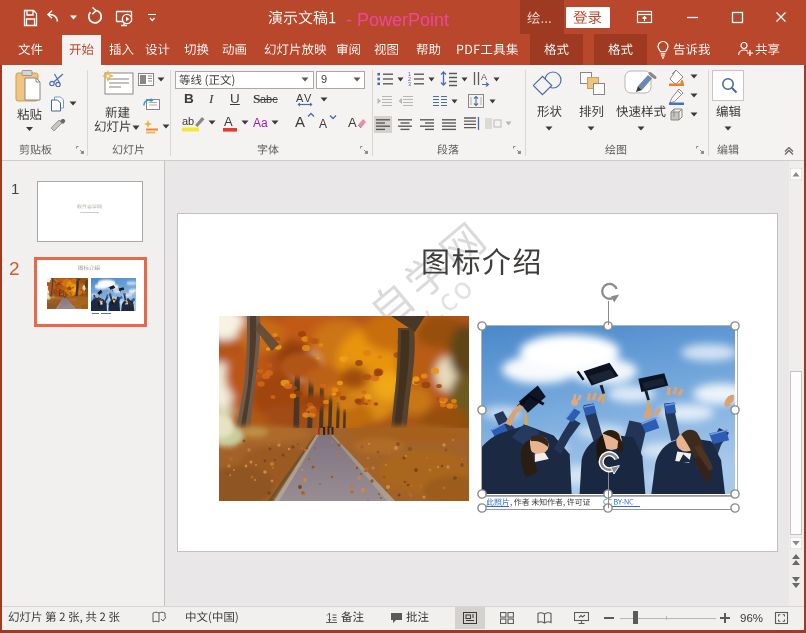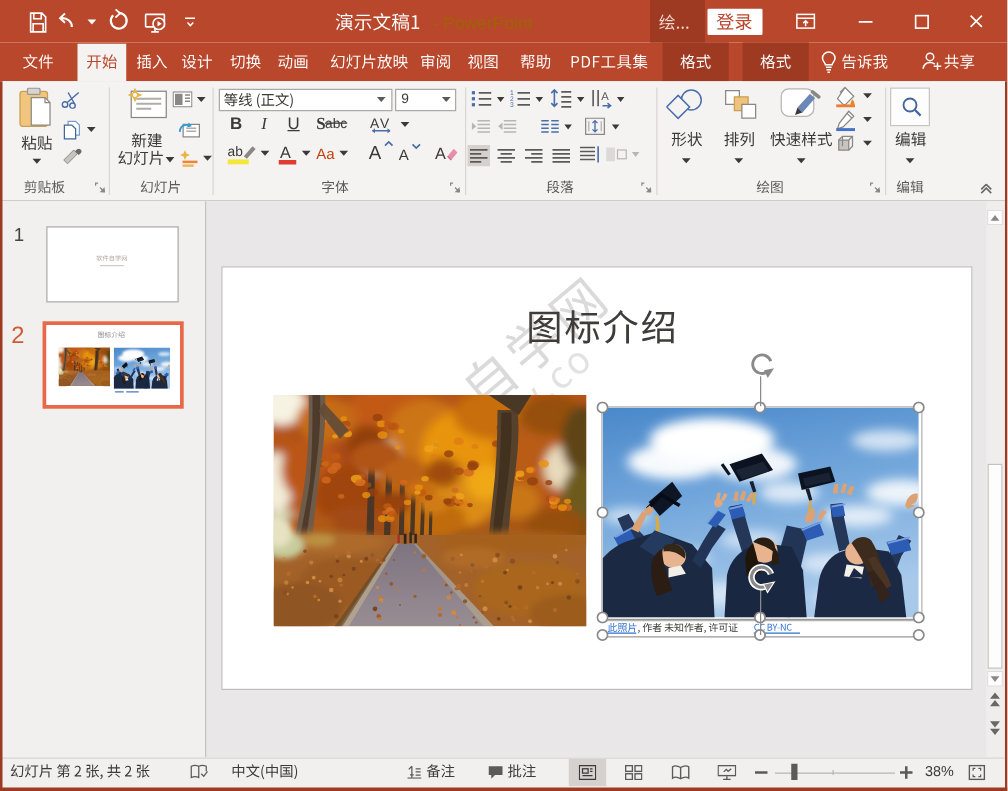--- a/index.html
+++ b/index.html
@@ -30,21 +30,21 @@
  <path d="M130 8.5h8M132 12l2.3 2.5 2.3-2.5" fill="none"></path>
 </g>
 </svg>
 <svg style="position:absolute;left:268.0px;top:9.5px;overflow:visible" width="68.33" height="15.00" viewBox="0 -880 4555 1000" fill="#ffffff">
     <use href="#g6f14"></use>
     <use href="#g793a" x="1000"></use>
     <use href="#g6587" x="2000"></use>
     <use href="#g7a3f" x="3000"></use>
     <use href="#g31" x="4000"></use>
   </svg>
-<div class="abs" style="left:346px;top:9.5px;width:120px;height:17px;color:#a16207;font-size:14px">- PowerPoint</div>
+<div class="abs" style="left:346px;top:9.5px;width:120px;height:17px;color:#ec4899;font-size:18px">- PowerPoint</div>
 <div class="abs" style="left:520px;top:0;width:44px;height:34px;background:#9e3a21"></div>
 <svg style="position:absolute;left:527.0px;top:11.0px;overflow:visible" width="24.76" height="13.50" viewBox="0 -880 1834 1000" fill="#f4d9d2">
     <use href="#g7ed8"></use>
     <use href="#g2e" x="1000"></use>
     <use href="#g2e" x="1278"></use>
     <use href="#g2e" x="1556"></use>
   </svg>
 <div class="abs" style="left:566px;top:7px;width:44px;height:21px;background:#fff;border-radius:1px"></div>
 <svg style="position:absolute;left:573.0px;top:10.0px;overflow:visible" width="29.00" height="14.50" viewBox="0 -880 2000 1000" fill="#b9472c">
     <use href="#g767b"></use>
@@ -299,21 +299,21 @@
 <svg class="abs" style="left:208px;top:120px" width="8" height="5" viewBox="0 0 8 5" fill="#3b3a39">
     <path d="M.5.5h7L4 4.5z"></path>
   </svg>
 <svg class="abs" style="left:222px;top:113px" width="18" height="20" viewBox="0 0 18 20">
 <text x="2" y="13" font-size="13" fill="#3b3a39" font-family="Liberation Sans">A</text>
 <rect x="1" y="15" width="14" height="3.6" fill="#e03c31"></rect>
 </svg>
 <svg class="abs" style="left:241px;top:120px" width="8" height="5" viewBox="0 0 8 5" fill="#3b3a39">
     <path d="M.5.5h7L4 4.5z"></path>
   </svg>
-<div class="abs" style="left:253px;top:116px;font-size:12px;color:#c2410c">Aa</div>
+<div class="abs" style="left:253px;top:116px;font-size:12px;color:#a21caf">Aa</div>
 <svg class="abs" style="left:271px;top:120px" width="8" height="5" viewBox="0 0 8 5" fill="#3b3a39">
     <path d="M.5.5h7L4 4.5z"></path>
   </svg>
 <svg class="abs" style="left:295px;top:112px" width="20" height="18" viewBox="0 0 20 18">
 <text x="0" y="15" font-size="15" fill="#3b3a39" font-family="Liberation Sans">A</text>
 <path d="M13 4.5 16 1.5l3 3" stroke="#4a6ea9" fill="none" stroke-width="1.4"></path>
 </svg>
 <svg class="abs" style="left:319px;top:114px" width="18" height="16" viewBox="0 0 18 16">
 <text x="0" y="14" font-size="12" fill="#3b3a39" font-family="Liberation Sans">A</text>
 <path d="M11 1.5 14 4.5l3-3" stroke="#4a6ea9" fill="none" stroke-width="1.4"></path>
@@ -1092,21 +1092,21 @@
 <svg class="abs" style="left:574px;top:612px" width="15" height="12" viewBox="0 0 15 12" fill="none" stroke="#5c5a58" stroke-width="1.1">
 <rect x="0.5" y="0.5" width="14" height="8"></rect>
     <path d="M7.5 9v2.5M4.5 11.5h6M5 5.5l2-2 1.5 1.5L11 3"></path>
 </svg>
 <div class="abs" style="left:604px;top:617px;width:10px;height:1.6px;background:#5c5a58"></div>
 <div class="abs" style="left:620px;top:617.5px;width:96px;height:1px;background:#b8b5b2"></div>
 <div class="abs" style="left:666px;top:615.5px;width:1px;height:4px;background:#b8b5b2"></div>
 <div class="abs" style="left:633px;top:611px;width:5px;height:13px;background:#5c5a58"></div>
 <div class="abs" style="left:720px;top:617px;width:10px;height:1.6px;background:#5c5a58"></div>
 <div class="abs" style="left:724.2px;top:612.8px;width:1.6px;height:10px;background:#5c5a58"></div>
-<div class="abs" style="left:740px;top:612px;font-size:11.5px;color:#3b3a39">38%</div>
+<div class="abs" style="left:740px;top:612px;font-size:11.5px;color:#3b3a39">96%</div>
 <svg class="abs" style="left:774px;top:611px" width="15" height="14" viewBox="0 0 15 14" fill="none" stroke="#5c5a58" stroke-width="1.1">
 <rect x="1.5" y="1.5" width="12" height="11"></rect>
 <path d="M4.5 5.5v-1.8h1.8M10.5 5.5v-1.8H8.7M4.5 8.5v1.8h1.8M10.5 8.5v1.8H8.7" stroke-width="1"></path>
 </svg>
 <div class="abs" style="left:0;top:65px;width:2px;height:568px;background:#9e3a21"></div>
 <div class="abs" style="left:804px;top:65px;width:2px;height:568px;background:#9e3a21"></div>
 <div class="abs" style="left:0;top:630px;width:806px;height:3px;background:#9e3a21"></div>
 <svg width="0" height="0" style="position:absolute">
     <defs>
       <path id="g6f14" d="M672 -62C745 -23 840 37 887 74L944 27C894 -11 799 -67 727 -103ZM487 -95C432 -50 341 -8 260 19C277 32 304 60 316 75C396 41 495 -14 558 -67ZM95 -772C147 -745 216 -704 250 -678L295 -738C259 -764 190 -802 139 -826ZM36 -501C87 -476 155 -438 190 -413L232 -475C197 -498 128 -534 78 -556ZM65 10 132 56C179 -36 234 -159 276 -264L217 -309C172 -197 110 -68 65 10ZM536 -829C550 -804 565 -772 575 -745H309V-582H378V-681H857V-582H929V-745H659C648 -775 629 -815 610 -845ZM410 -255H576V-170H410ZM648 -255H820V-170H648ZM410 -396H576V-311H410ZM648 -396H820V-311H648ZM380 -591V-529H576V-454H343V-111H890V-454H648V-529H850V-591Z"></path>

